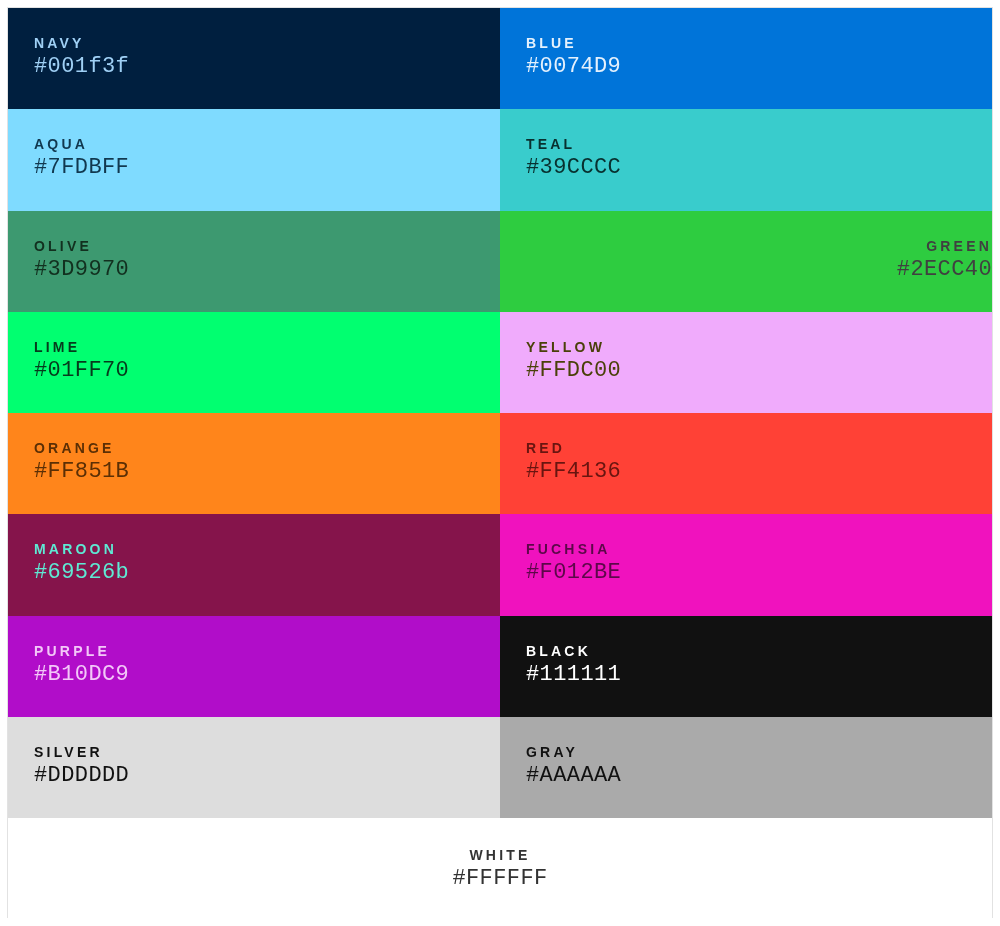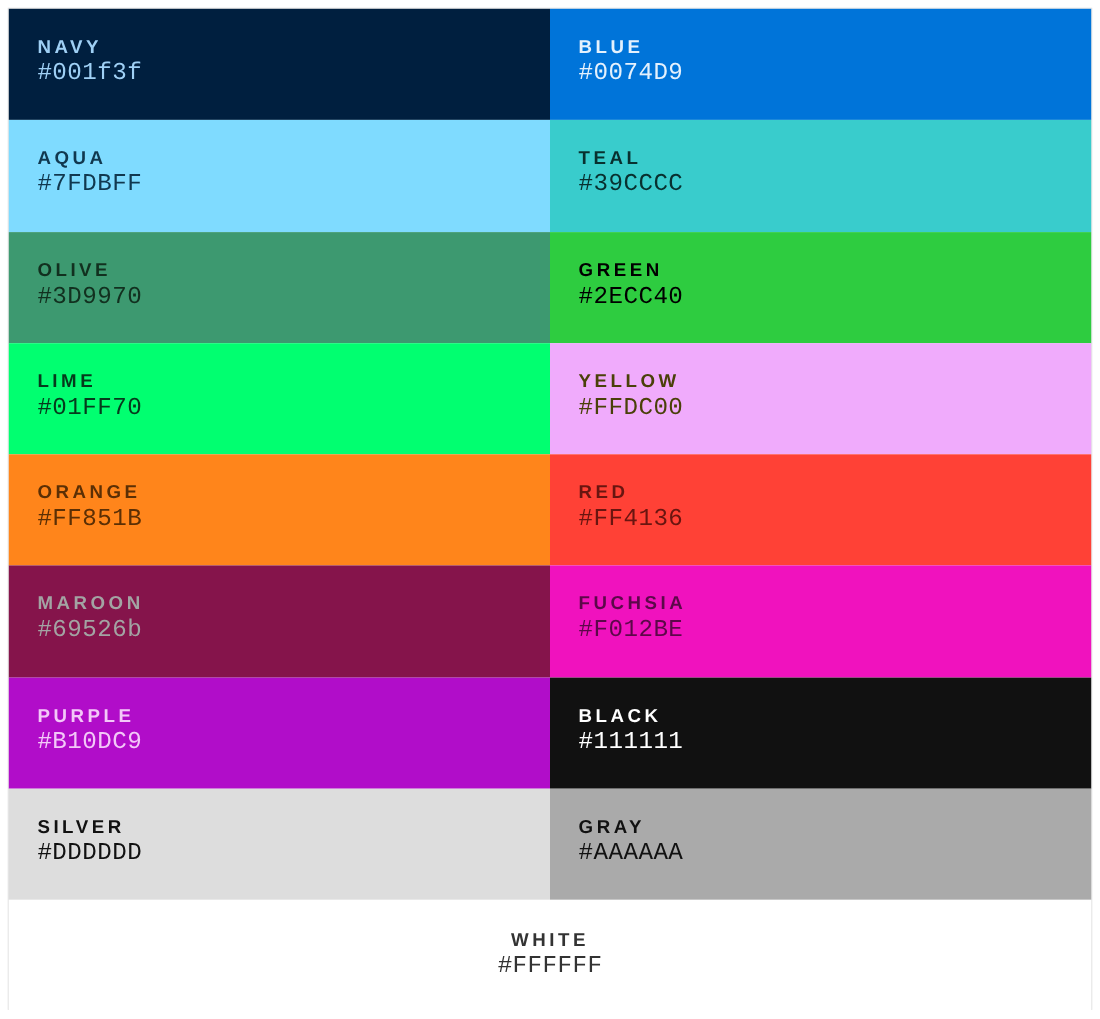--- a/index.html
+++ b/index.html
@@ -47,21 +47,21 @@
   .swatch.full {
     width: 100%;
     padding-left: 0;
     padding-top: 27px;
     text-align: center;
   }
 
   .swatch-name {
     font-family: "Liberation Sans", sans-serif;
     font-weight: bold;
-    font-size: 17px;
+    font-size: 14px;
     letter-spacing: 3.2px;
     line-height: 20px;
     margin: 0;
     white-space: nowrap;
   }
 
   .swatch-hex {
     font-family: "Liberation Mono", "DejaVu Sans Mono", monospace;
     font-size: 22px;
     font-weight: normal;
@@ -96,21 +96,21 @@
       <div class="swatch-name">TEAL</div>
       <div class="swatch-hex">#39CCCC</div>
     </div>
   </div>
 
   <div class="swatch-row">
     <div class="swatch" style="background: rgb(61, 153, 112); color: rgb(18, 48, 31);">
       <div class="swatch-name">OLIVE</div>
       <div class="swatch-hex">#3D9970</div>
     </div>
-    <div class="swatch" style="background: rgb(46, 204, 64); color: #000000;">
+    <div class="swatch" style="background: rgb(46, 204, 64); color: #404040; text-align: right;">
       <div class="swatch-name">GREEN</div>
       <div class="swatch-hex">#2ECC40</div>
     </div>
   </div>
 
   <div class="swatch-row">
     <div class="swatch" style="background: rgb(1, 255, 112); color: rgb(6, 58, 28);">
       <div class="swatch-name">LIME</div>
       <div class="swatch-hex">#01FF70</div>
     </div>
@@ -125,21 +125,21 @@
       <div class="swatch-name">ORANGE</div>
       <div class="swatch-hex">#FF851B</div>
     </div>
     <div class="swatch" style="background: rgb(255, 65, 54); color: rgb(105, 21, 16);">
       <div class="swatch-name">RED</div>
       <div class="swatch-hex">#FF4136</div>
     </div>
   </div>
 
   <div class="swatch-row">
-    <div class="swatch" style="background: rgb(133, 20, 75); color: #a3a3a3;">
+    <div class="swatch" style="background: rgb(133, 20, 75); color: #5eead4;">
       <div class="swatch-name">MAROON</div>
       <div class="swatch-hex">#69526b</div>
     </div>
     <div class="swatch" style="background: rgb(240, 18, 190); color: rgb(92, 8, 73);">
       <div class="swatch-name">FUCHSIA</div>
       <div class="swatch-hex">#F012BE</div>
     </div>
   </div>
 
   <div class="swatch-row">

